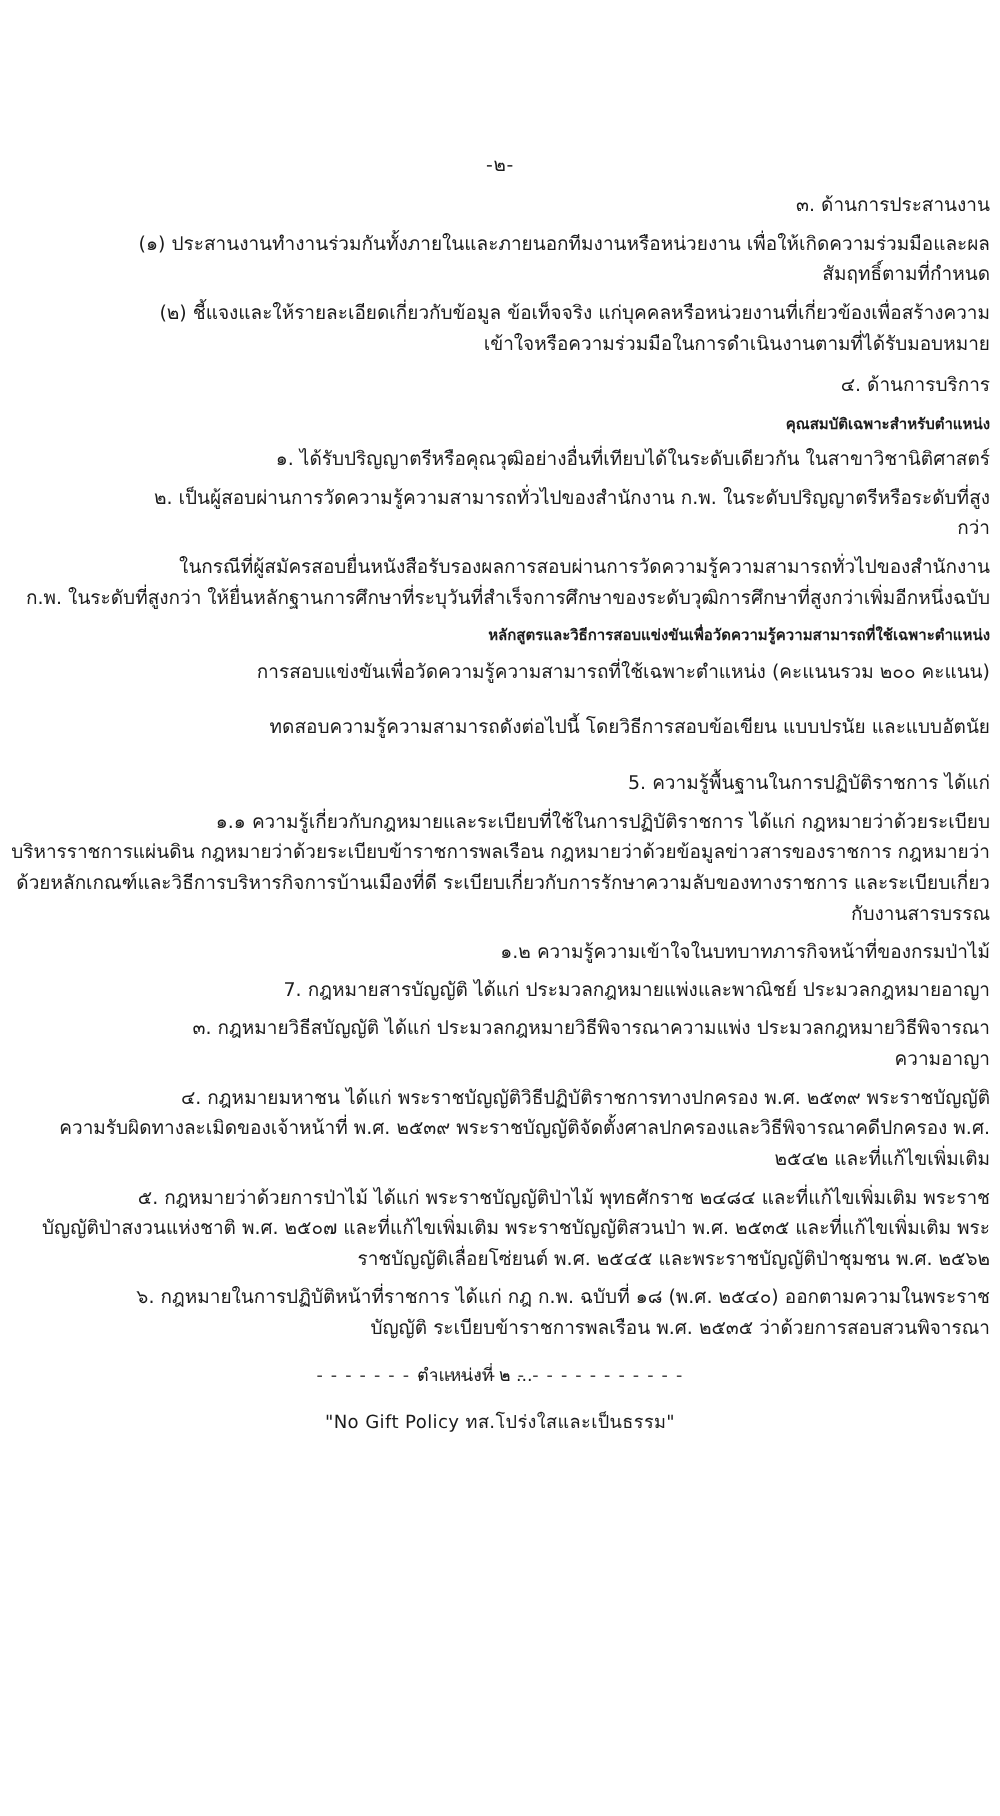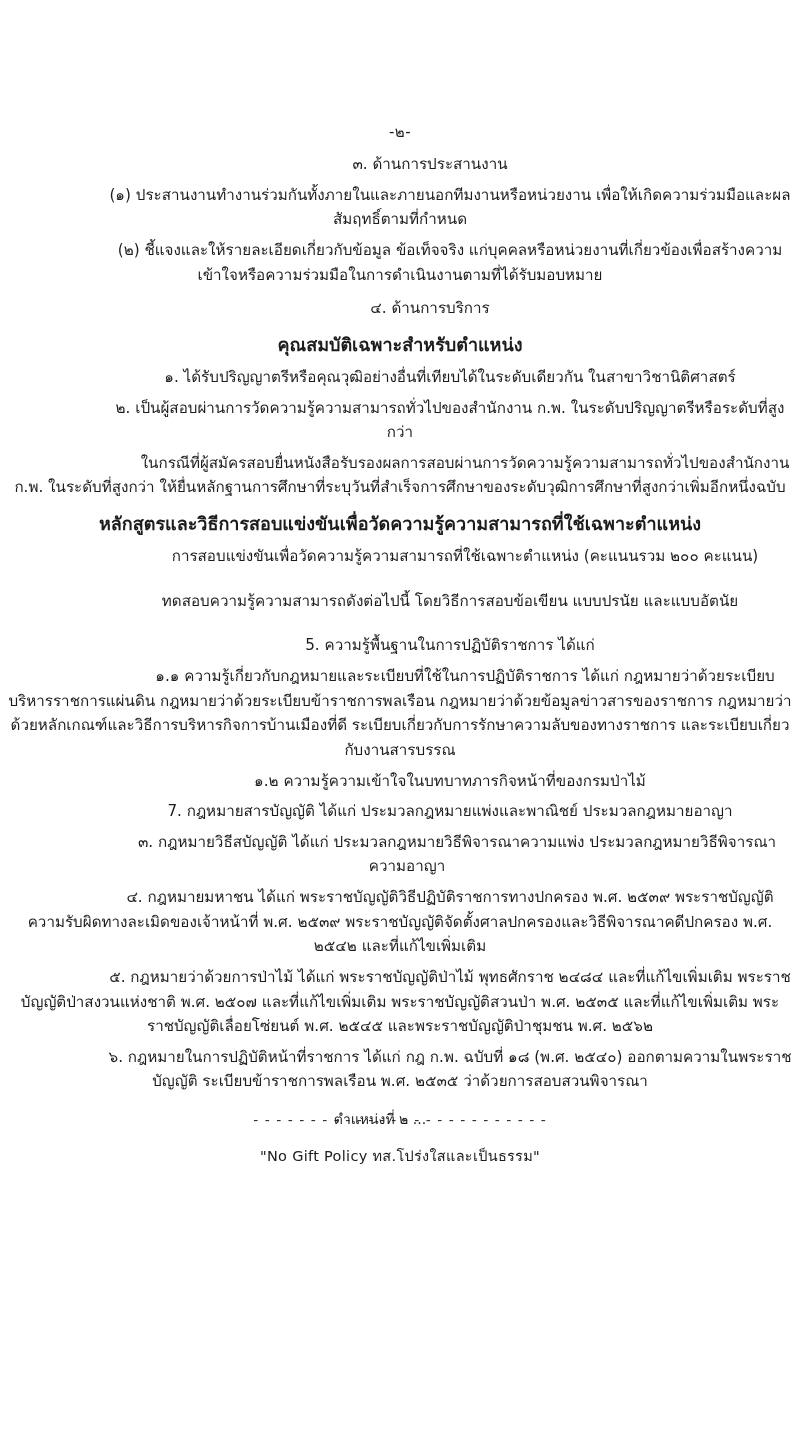--- a/index.html
+++ b/index.html
@@ -33,26 +33,26 @@
   .page-number {
     text-align: center;
     font-size: 15px;
     margin: 0 0 6px 0;
     letter-spacing: 0.5px;
   }
   p {
     margin: 0;
     font-size: 15.2px;
     line-height: 1.62;
-    text-align: center;
+    text-align: right;
   }
   .indent-hang { padding-left: 0; }
   .heading {
     font-weight: bold;
-    font-size: 18px;
+    font-size: 12px;
     margin-top: 10px;
     margin-bottom: 2px;
   }
   .sub-head {
     padding-left: 60px;
     margin-top: 8px;
   }
   .spaced { margin-top: 9px; }
   .small-gap { margin-top: 20px; }
   .block {

